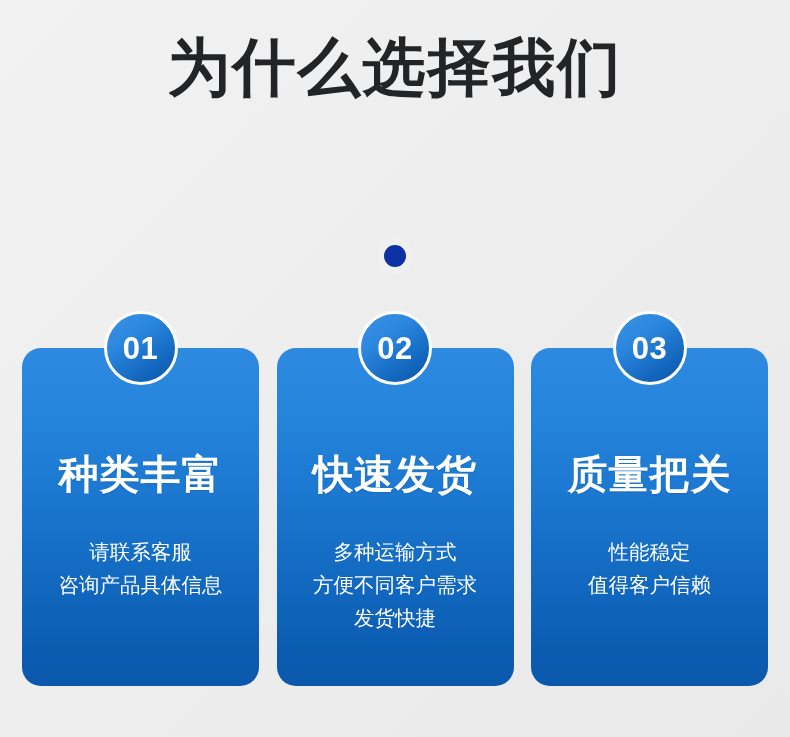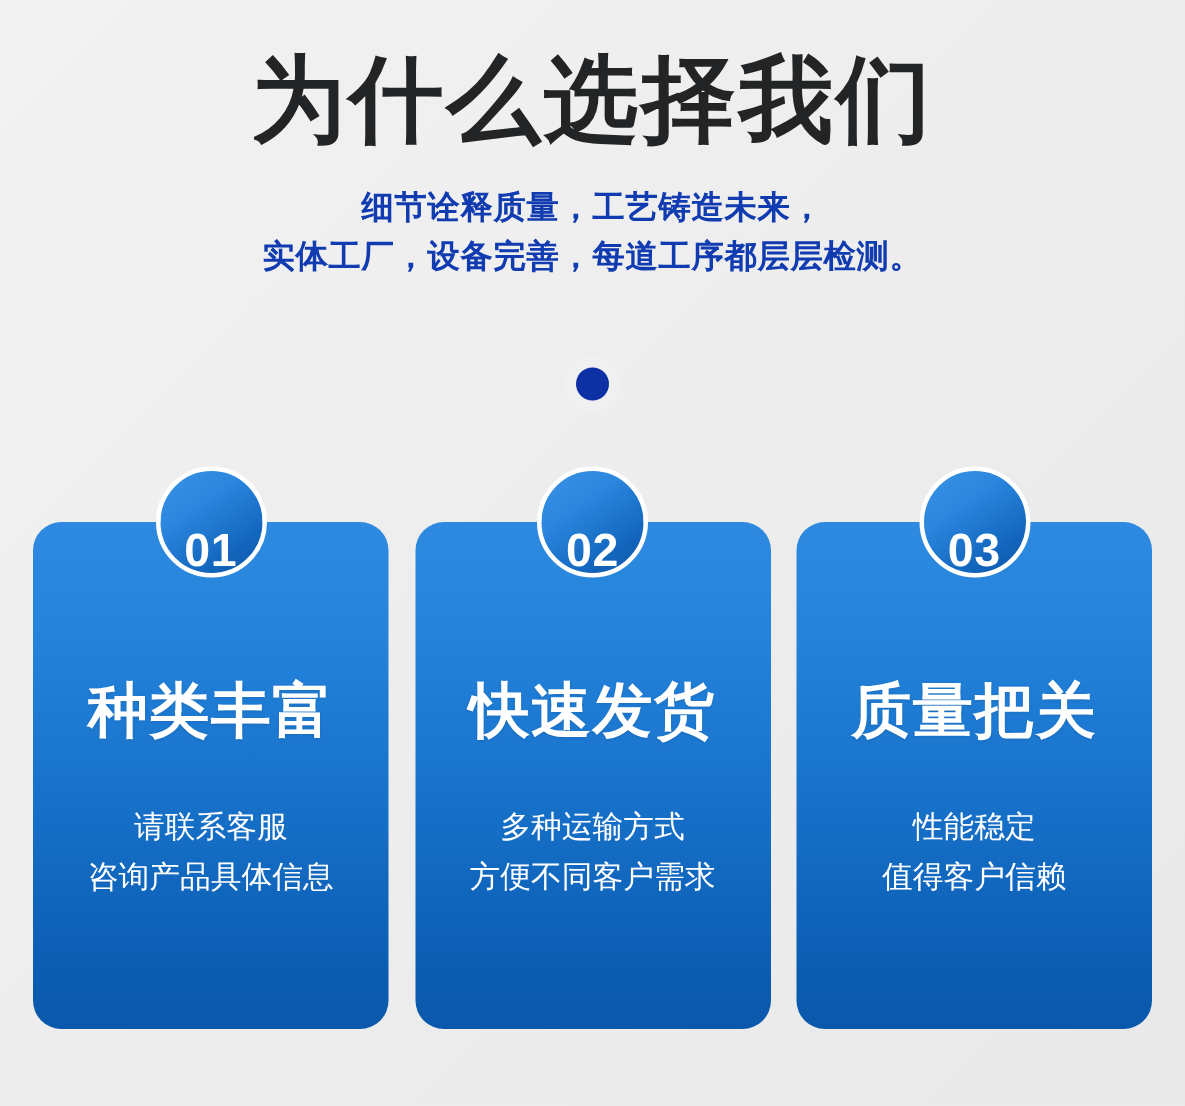--- a/index.html
+++ b/index.html
@@ -101,21 +101,21 @@
     top: -37px;
     left: 50%;
     margin-left: -37px;
     width: 74px;
     height: 74px;
     border-radius: 50%;
     background: linear-gradient(145deg, #3a93e4 0%, #2b86de 35%, #1366bd 75%, #0c56a8 100%);
     border: 3px solid #ffffff;
     box-sizing: border-box;
     display: flex;
-    align-items: flex-end;
+    align-items: center;
     justify-content: center;
   }
   .badge-num {
     font-size: 31px;
     font-weight: bold;
     color: #ffffff;
     line-height: 1;
     letter-spacing: 0.5px;
   }
 
@@ -143,24 +143,20 @@
   }
 </style>
 </head>
 <body>
 
 <div class="page">
 
   <div class="header">
     <h1 class="main-title">为什么选择我们</h1>
 
-    <div class="subtitle">
-      <span class="line">细节诠释质量，工艺铸造未来，</span>
-      <span class="line">实体工厂，设备完善，每道工序都层层检测。</span>
-    </div>
   </div>
 
   <div class="dot-wrap">
     <span class="dot"></span>
   </div>
 
   <div class="cards">
 
     <div class="card">
       <div class="badge">
@@ -174,20 +170,21 @@
     </div>
 
     <div class="card">
       <div class="badge">
         <span class="badge-num">02</span>
       </div>
       <h2 class="card-title">快速发货</h2>
       <div class="card-body">
         <span class="line">多种运输方式</span>
         <span class="line">方便不同客户需求</span>
+        <span class="line">发货快捷</span>
       </div>
     </div>
 
     <div class="card">
       <div class="badge">
         <span class="badge-num">03</span>
       </div>
       <h2 class="card-title">质量把关</h2>
       <div class="card-body">
         <span class="line">性能稳定</span>

